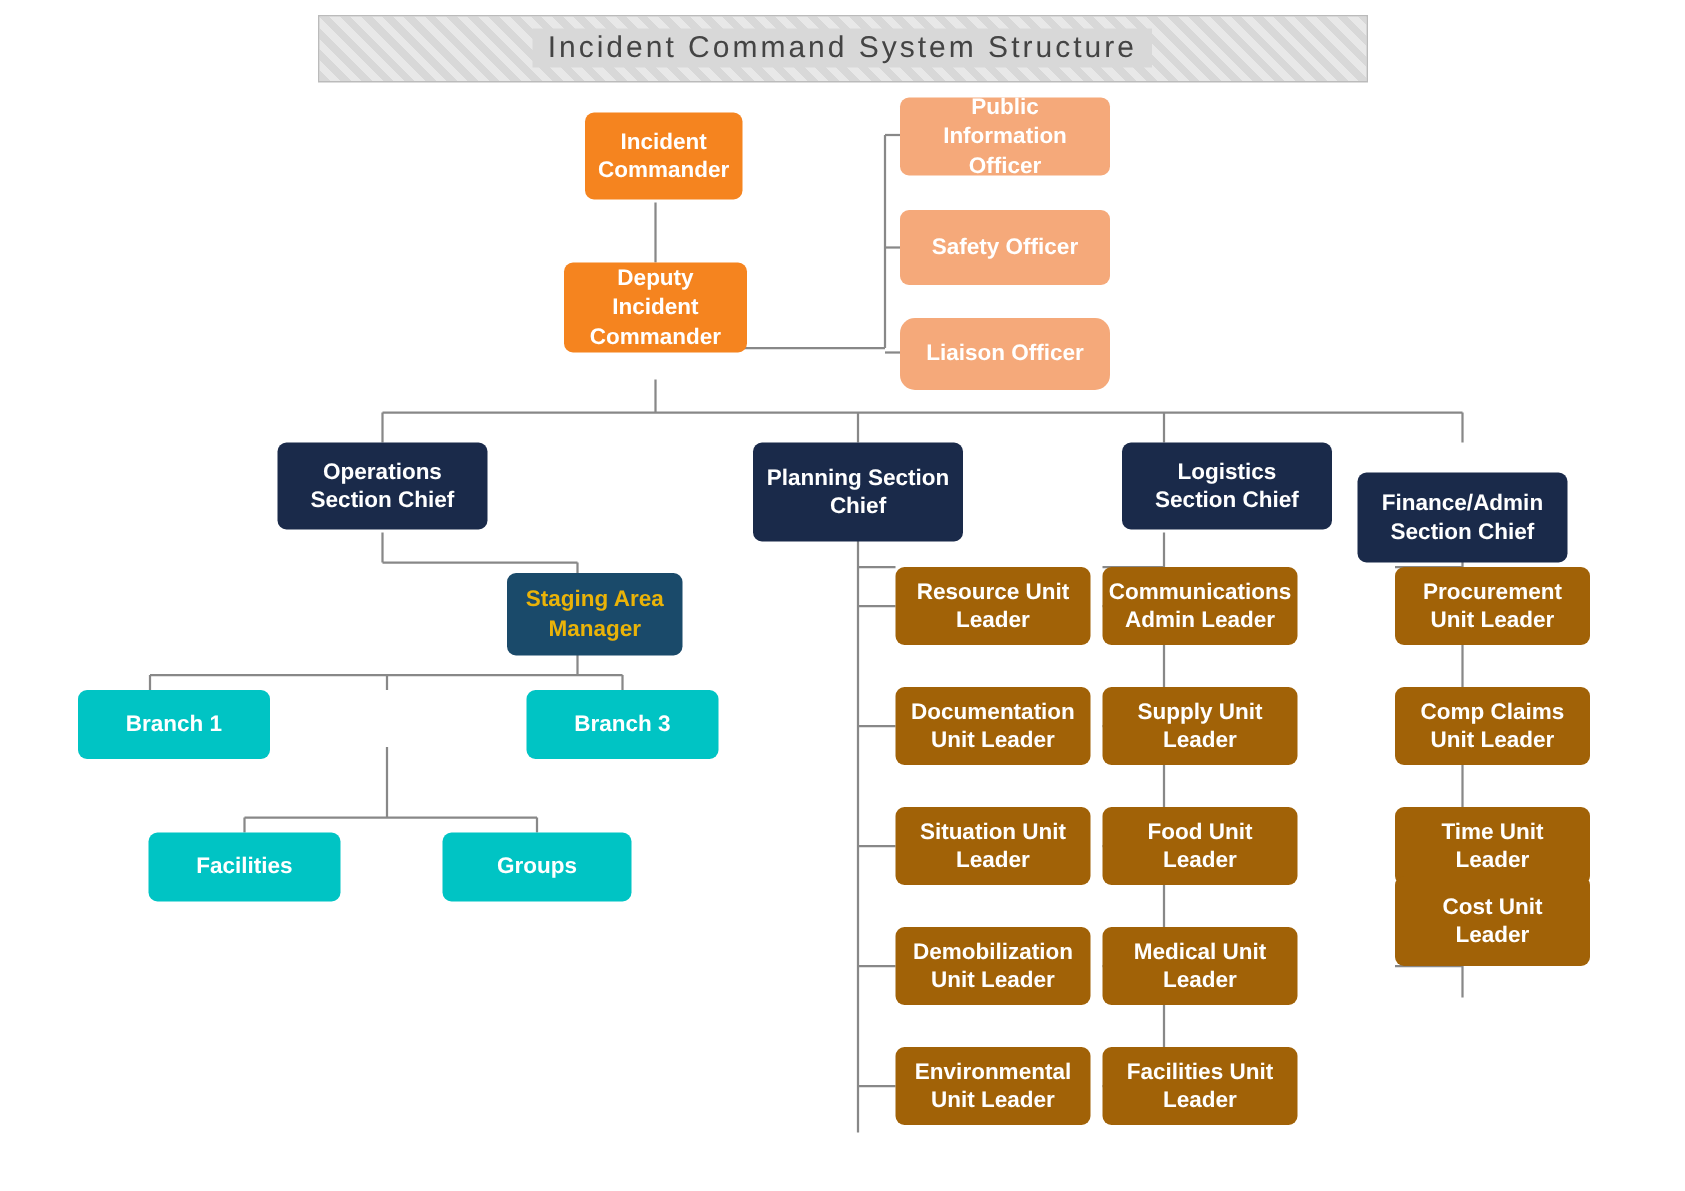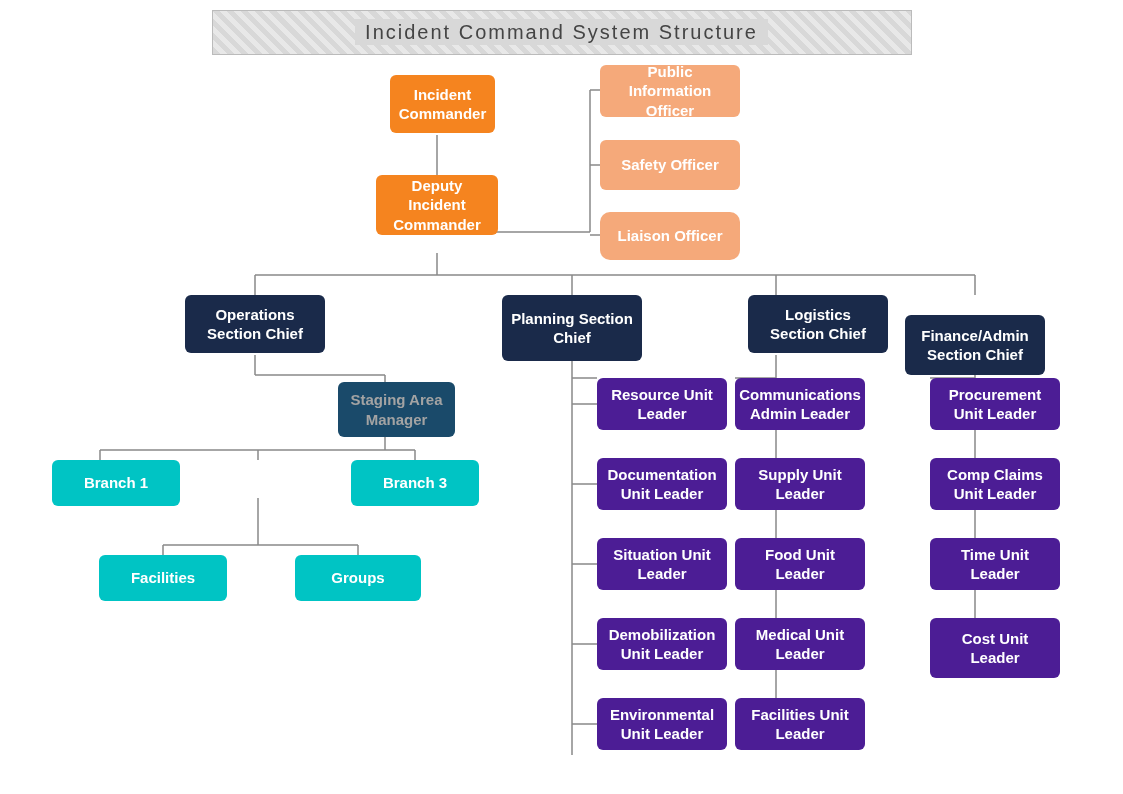--- a/index.html
+++ b/index.html
@@ -76,27 +76,27 @@
       background: #f5a97a;
       color: #fff;
       border: none;
     }
     .box-navy {
       background: #1a2a4a;
       color: #fff;
       border: none;
     }
     .box-teal {
-      background: #4c1d95;
+      background: #a16207;
       color: #fff;
       border: none;
     }
     .box-staging {
       background: #1a4a6a;
-      color: #a3a3a3;
+      color: #eab308;
       border: none;
     }
     .box-branch {
       background: #00c4c4;
       color: #fff;
       border: none;
     }
   </style>
 </head>
 <body>
@@ -286,17 +286,17 @@
   </div>
 
   <div class="box box-teal" style="left:930px; top:458px; width:130px; height:52px;text-align:center;">
     <span>Comp Claims Unit Leader</span>
   </div>
 
   <div class="box box-teal" style="left:930px; top:538px; width:130px; height:52px;">
     <span>Time Unit Leader</span>
   </div>
 
-  <div class="box box-teal" style="left:930px; top:618px; width:130px; height:60px;">
+  <div class="box box-teal" style="left:930px; top:584px; width:130px; height:60px;">
     <span>Cost Unit Leader</span>
   </div>
 
 </div>
 
 </body></html>

